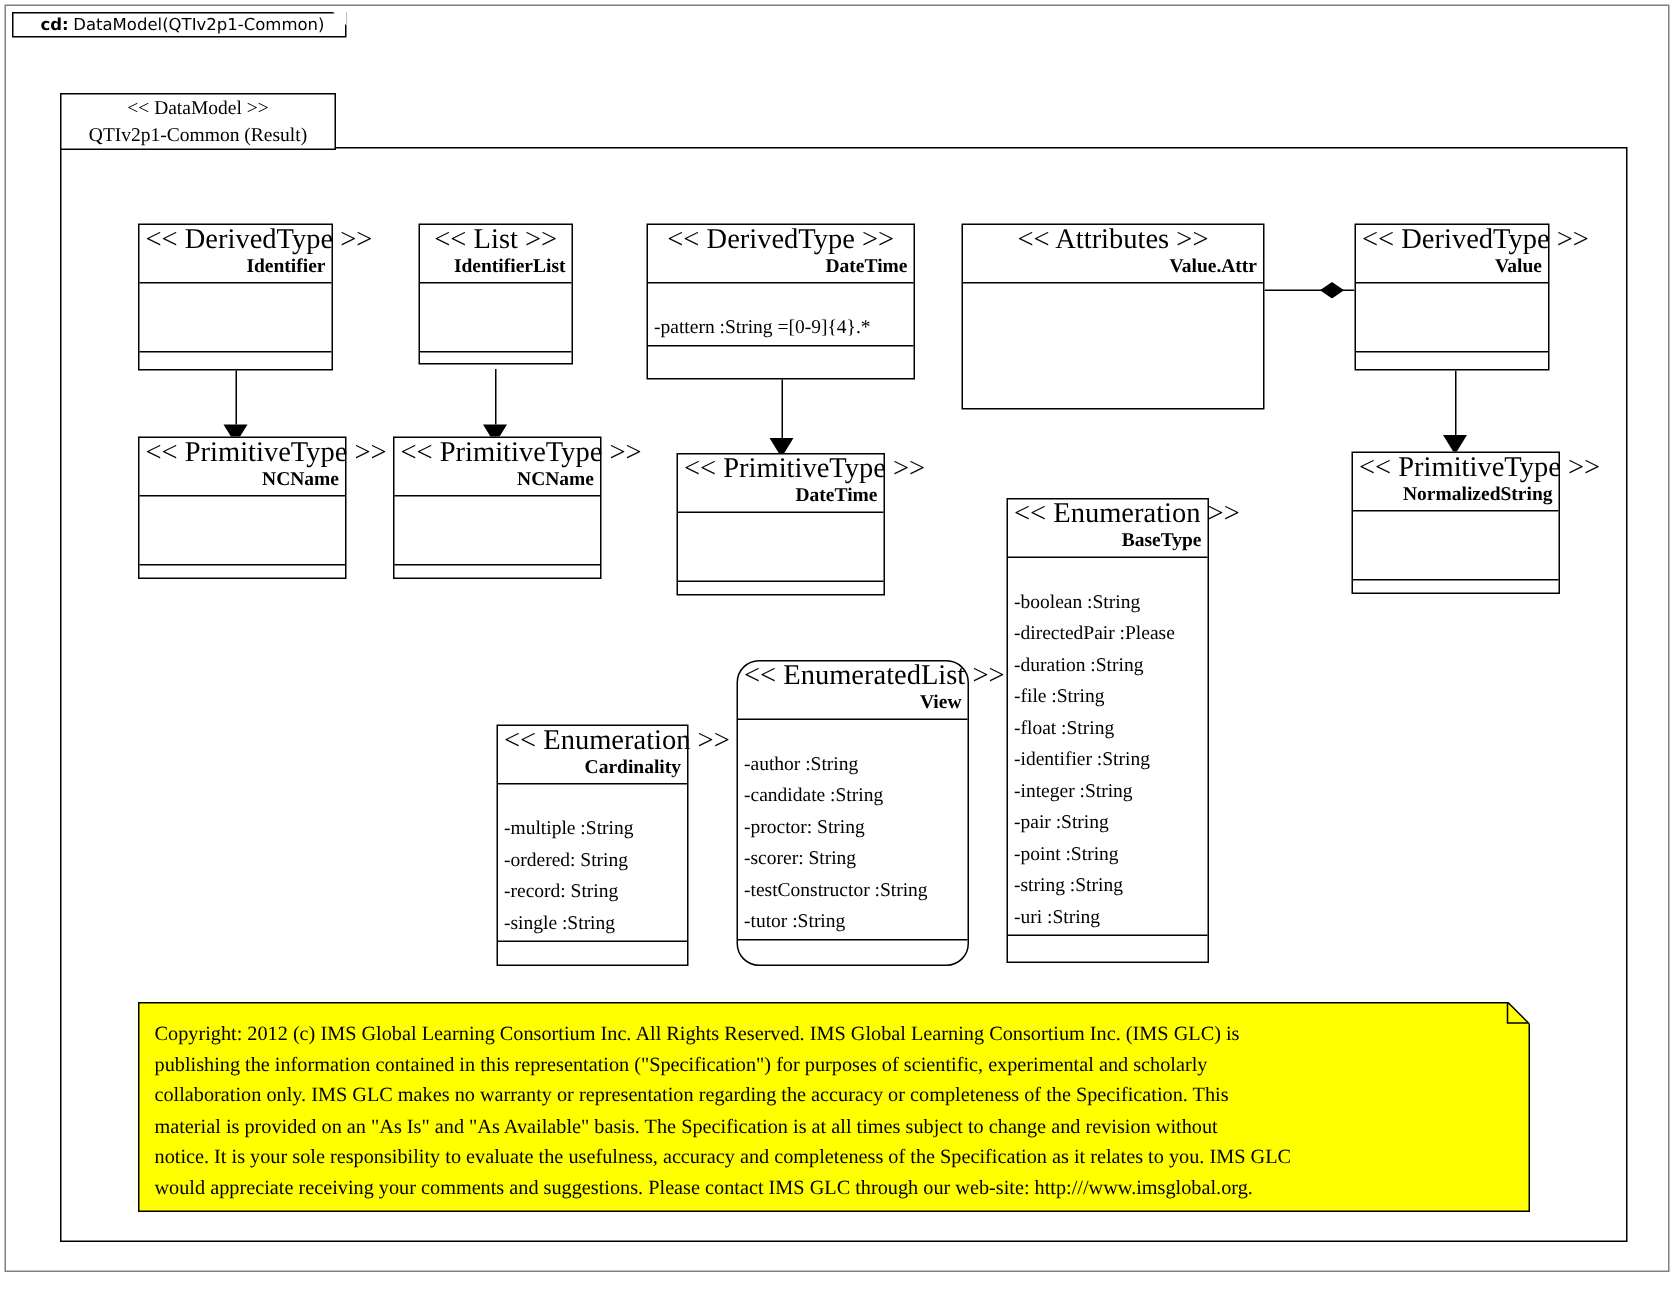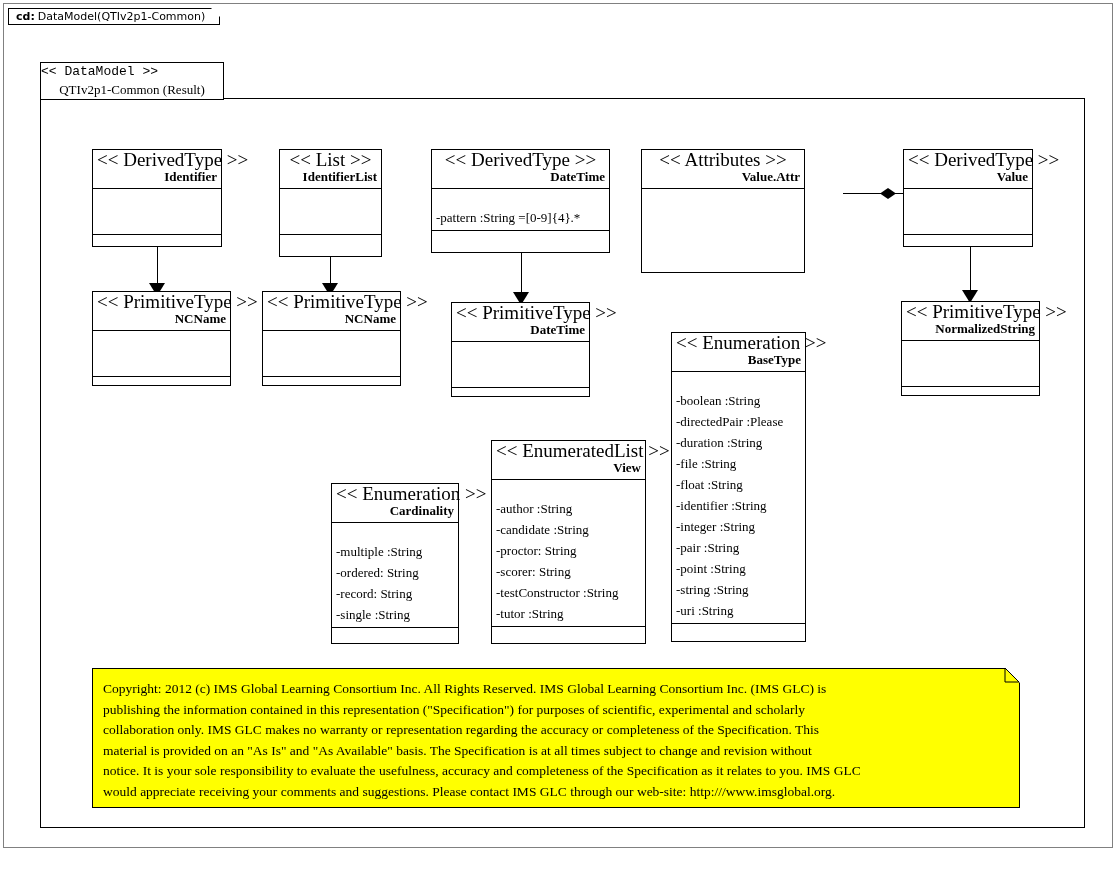--- a/index.html
+++ b/index.html
@@ -28,21 +28,21 @@
     border: 1px solid #808080;
     box-sizing: border-box;
   }
 
   
   #diagram-tab {
     position: absolute;
     left: 8px;
     top: 8px;
     height: 17px;
-    padding: 0 14px 0 7px;
+    padding: 0 14px 0 18px;
     border: 1px solid #000000;
     background: #ffffff;
     box-sizing: border-box;
     display: flex;
     align-items: center;
     font-family: "DejaVu Sans", "Liberation Sans", sans-serif;
     font-size: 11px;
     white-space: nowrap;
     z-index: 5;
   }
@@ -75,23 +75,23 @@
     left: 40px;
     top: 62px;
     width: 184px;
     height: 38px;
     border: 1px solid #000000;
     background: #ffffff;
     box-sizing: border-box;
     z-index: 4;
   }
   #package-header .pkg-stereo {
+    text-align: center;
     font-size: 13px;
     line-height: 18px;
-    font-family: Liberation Mono, monospace;
   }
   #package-header .pkg-name {
     text-align: center;
     font-size: 13px;
     line-height: 18px;
   }
 
   
   .uml-class {
     position: absolute;
@@ -253,41 +253,41 @@
 
   <div class="uml-class" style="left:92px; top:149px; width:130px; height:98px;">
     <div class="uml-head">
       <div class="uml-stereo">&lt;&lt; DerivedType  &gt;&gt;</div>
       <div class="uml-name">Identifier</div>
     </div>
     <div class="uml-attrs empty"></div>
     <div class="uml-ops"></div>
   </div>
 
-  <div class="uml-class" style="left:279px; top:149px; width:103px; height:108px;">
+  <div class="uml-class" style="left:279px; top:149px; width:103px; height:94px;">
     <div class="uml-head">
       <div class="uml-stereo">&lt;&lt; List &gt;&gt;</div>
       <div class="uml-name">IdentifierList</div>
     </div>
     <div class="uml-attrs empty"></div>
     <div class="uml-ops"></div>
   </div>
 
   <div class="uml-class" style="left:431px; top:149px; width:179px; height:104px;">
     <div class="uml-head">
       <div class="uml-stereo">&lt;&lt; DerivedType  &gt;&gt;</div>
       <div class="uml-name">DateTime</div>
     </div>
     <div class="uml-attrs">
       <div class="attr">-pattern :String =[0-9]{4}.*</div>
     </div>
     <div class="uml-ops"></div>
   </div>
 
-  <div class="uml-class" style="left:641px; top:149px; width:164px; height:124px;">
+  <div class="uml-class" style="left:641px; top:149px; width:202px; height:124px;">
     <div class="uml-head">
       <div class="uml-stereo">&lt;&lt; Attributes  &gt;&gt;</div>
       <div class="uml-name">Value.Attr</div>
     </div>
     <div class="uml-ops"></div>
   </div>
 
   <div class="uml-class" style="left:903px; top:149px; width:130px; height:98px;">
     <div class="uml-head">
       <div class="uml-stereo">&lt;&lt; DerivedType  &gt;&gt;</div>
@@ -361,21 +361,21 @@
     </div>
     <div class="uml-attrs">
       <div class="attr">-multiple  :String</div>
       <div class="attr">-ordered: String</div>
       <div class="attr">-record: String</div>
       <div class="attr">-single :String</div>
     </div>
     <div class="uml-ops"></div>
   </div>
 
-  <div class="uml-class" style="left:491px; top:440px; width:155px; height:204px;">
+  <div class="uml-class" style="left:491px; top:440px; width:155px; height:204px;border-radius:15px;">
     <div class="uml-head">
       <div class="uml-stereo">&lt;&lt; EnumeratedList  &gt;&gt;</div>
       <div class="uml-name">View</div>
     </div>
     <div class="uml-attrs">
       <div class="attr">-author :String</div>
       <div class="attr">-candidate :String</div>
       <div class="attr">-proctor: String</div>
       <div class="attr">-scorer: String</div>
       <div class="attr">-testConstructor :String</div>

